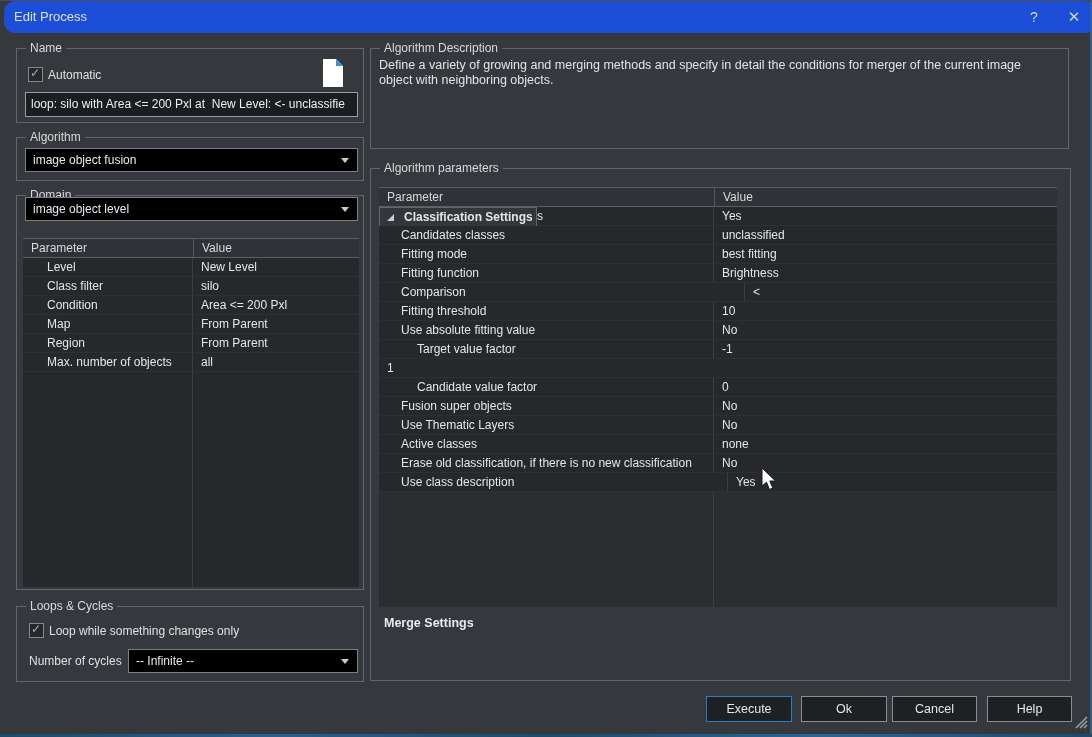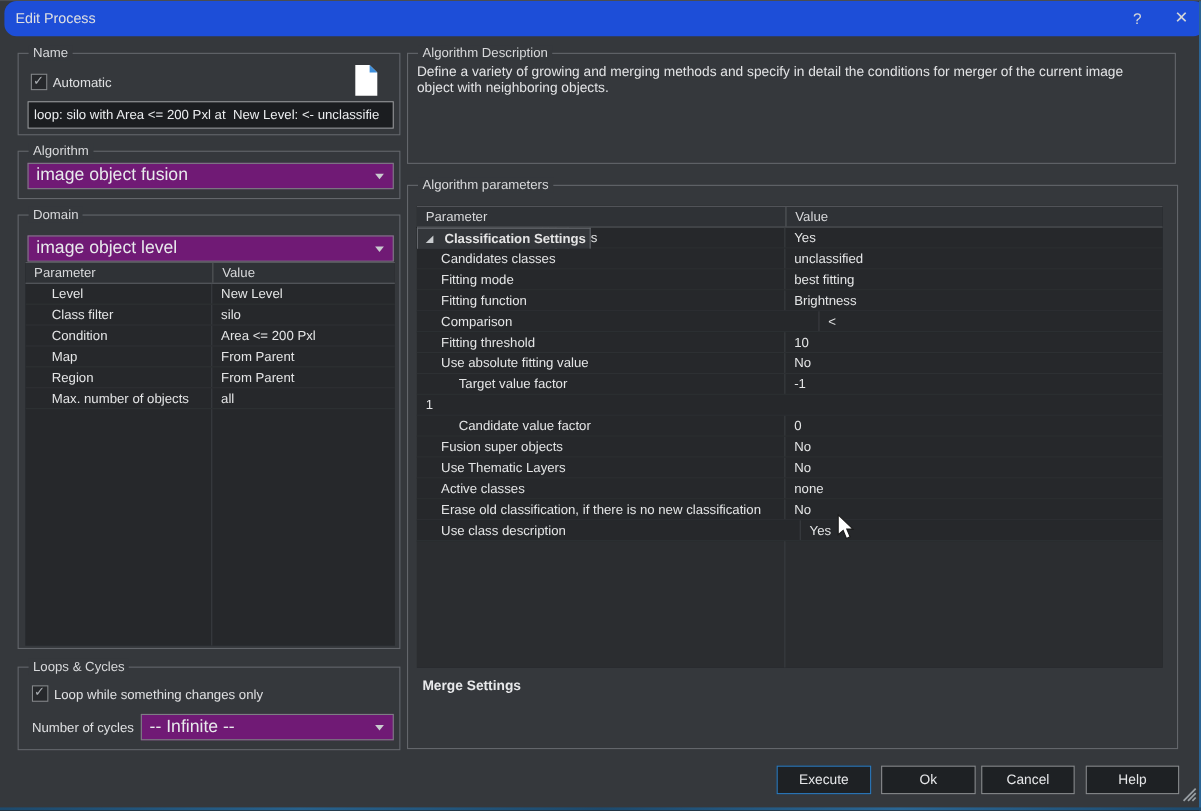--- a/index.html
+++ b/index.html
@@ -21,22 +21,22 @@
   .group{position:absolute;border:1px solid #63666b;box-sizing:border-box;}
   .group-label{position:absolute;top:-8px;left:9px;background:#35383c;padding:0 4px;
     font-size:12px;color:#d8d9db;white-space:nowrap;}
   
   .checkbox{display:inline-block;width:13px;height:13px;background:#26282b;border:1px solid #85888b;
     position:relative;vertical-align:middle;box-sizing:content-box;}
   .checkbox.checked::after{content:"✓";position:absolute;left:1px;top:-1px;color:#a9adb1;font-size:12px;line-height:13px;}
   
   .textfield{position:absolute;background:#1b1d20;border:1px solid #9a9c9e;color:#eceef0;
     font-size:12px;line-height:23px;padding:0 5px;white-space:pre;overflow:hidden;box-sizing:border-box;}
-  .dropdown{position:absolute;background:#701a75;border:1px solid #7c7f83;color:#e8eaec;
-    font-size:16px;line-height:22px;padding:0 20px 0 7px;box-sizing:border-box;white-space:nowrap;overflow:hidden;}
+  .dropdown{position:absolute;background:#000000;border:1px solid #7c7f83;color:#e8eaec;
+    font-size:12px;line-height:22px;padding:0 20px 0 7px;box-sizing:border-box;white-space:nowrap;overflow:hidden;}
   .dropdown .arrow{position:absolute;right:8px;top:9px;width:0;height:0;
     border-left:4px solid transparent;border-right:4px solid transparent;border-top:5px solid #c9cccf;}
   
   .tbl{position:absolute;background:#26282b;box-sizing:border-box;overflow:hidden;}
   .thead{display:flex;height:20px;align-items:center;background:#2f3236;
     border-top:1px solid #5a5d61;border-bottom:1px solid #5a5d61;box-sizing:border-box;color:#d8d9db;}
   .thead .c1{padding-left:8px;box-sizing:border-box;}
   .thead .c2{padding-left:8px;border-left:1px solid #55585b;box-sizing:border-box;align-self:stretch;display:flex;align-items:center;}
   .trow{display:flex;height:19px;align-items:center;border-bottom:1px solid #2e3134;box-sizing:border-box;}
   .trow .c1{padding-left:24px;box-sizing:border-box;overflow:hidden;white-space:nowrap;align-self:stretch;display:flex;align-items:center;border-right:1px solid #3a3d41;}
@@ -93,21 +93,21 @@
   <div class="group" style="left:16px;top:136px;width:348px;height:44px;">
     <span class="group-label">Algorithm</span>
     <div class="dropdown" style="left:8px;top:10px;width:333px;height:24px;">
       <span>image object fusion</span>
       <span class="arrow"></span>
     </div>
   </div>
 
   <div class="group" style="left:16px;top:194px;width:348px;height:395px;">
     <span class="group-label">Domain</span>
-    <div class="dropdown" style="left:8px;top:18px;width:333px;height:24px;">
+    <div class="dropdown" style="left:8px;top:1px;width:333px;height:24px;">
       <span>image object level</span>
       <span class="arrow"></span>
     </div>
     <div class="tbl" style="left:6px;top:42px;width:336px;height:349px;display:flex;flex-direction:column;">
       <div class="thead">
         <span class="c1" style="width:170px;">Parameter</span>
         <span class="c2" style="flex:1;">Value</span>
       </div>
       <div id="domain-rows" style="display:flex;flex-direction:column;flex:1;">
           <div class="trow">

